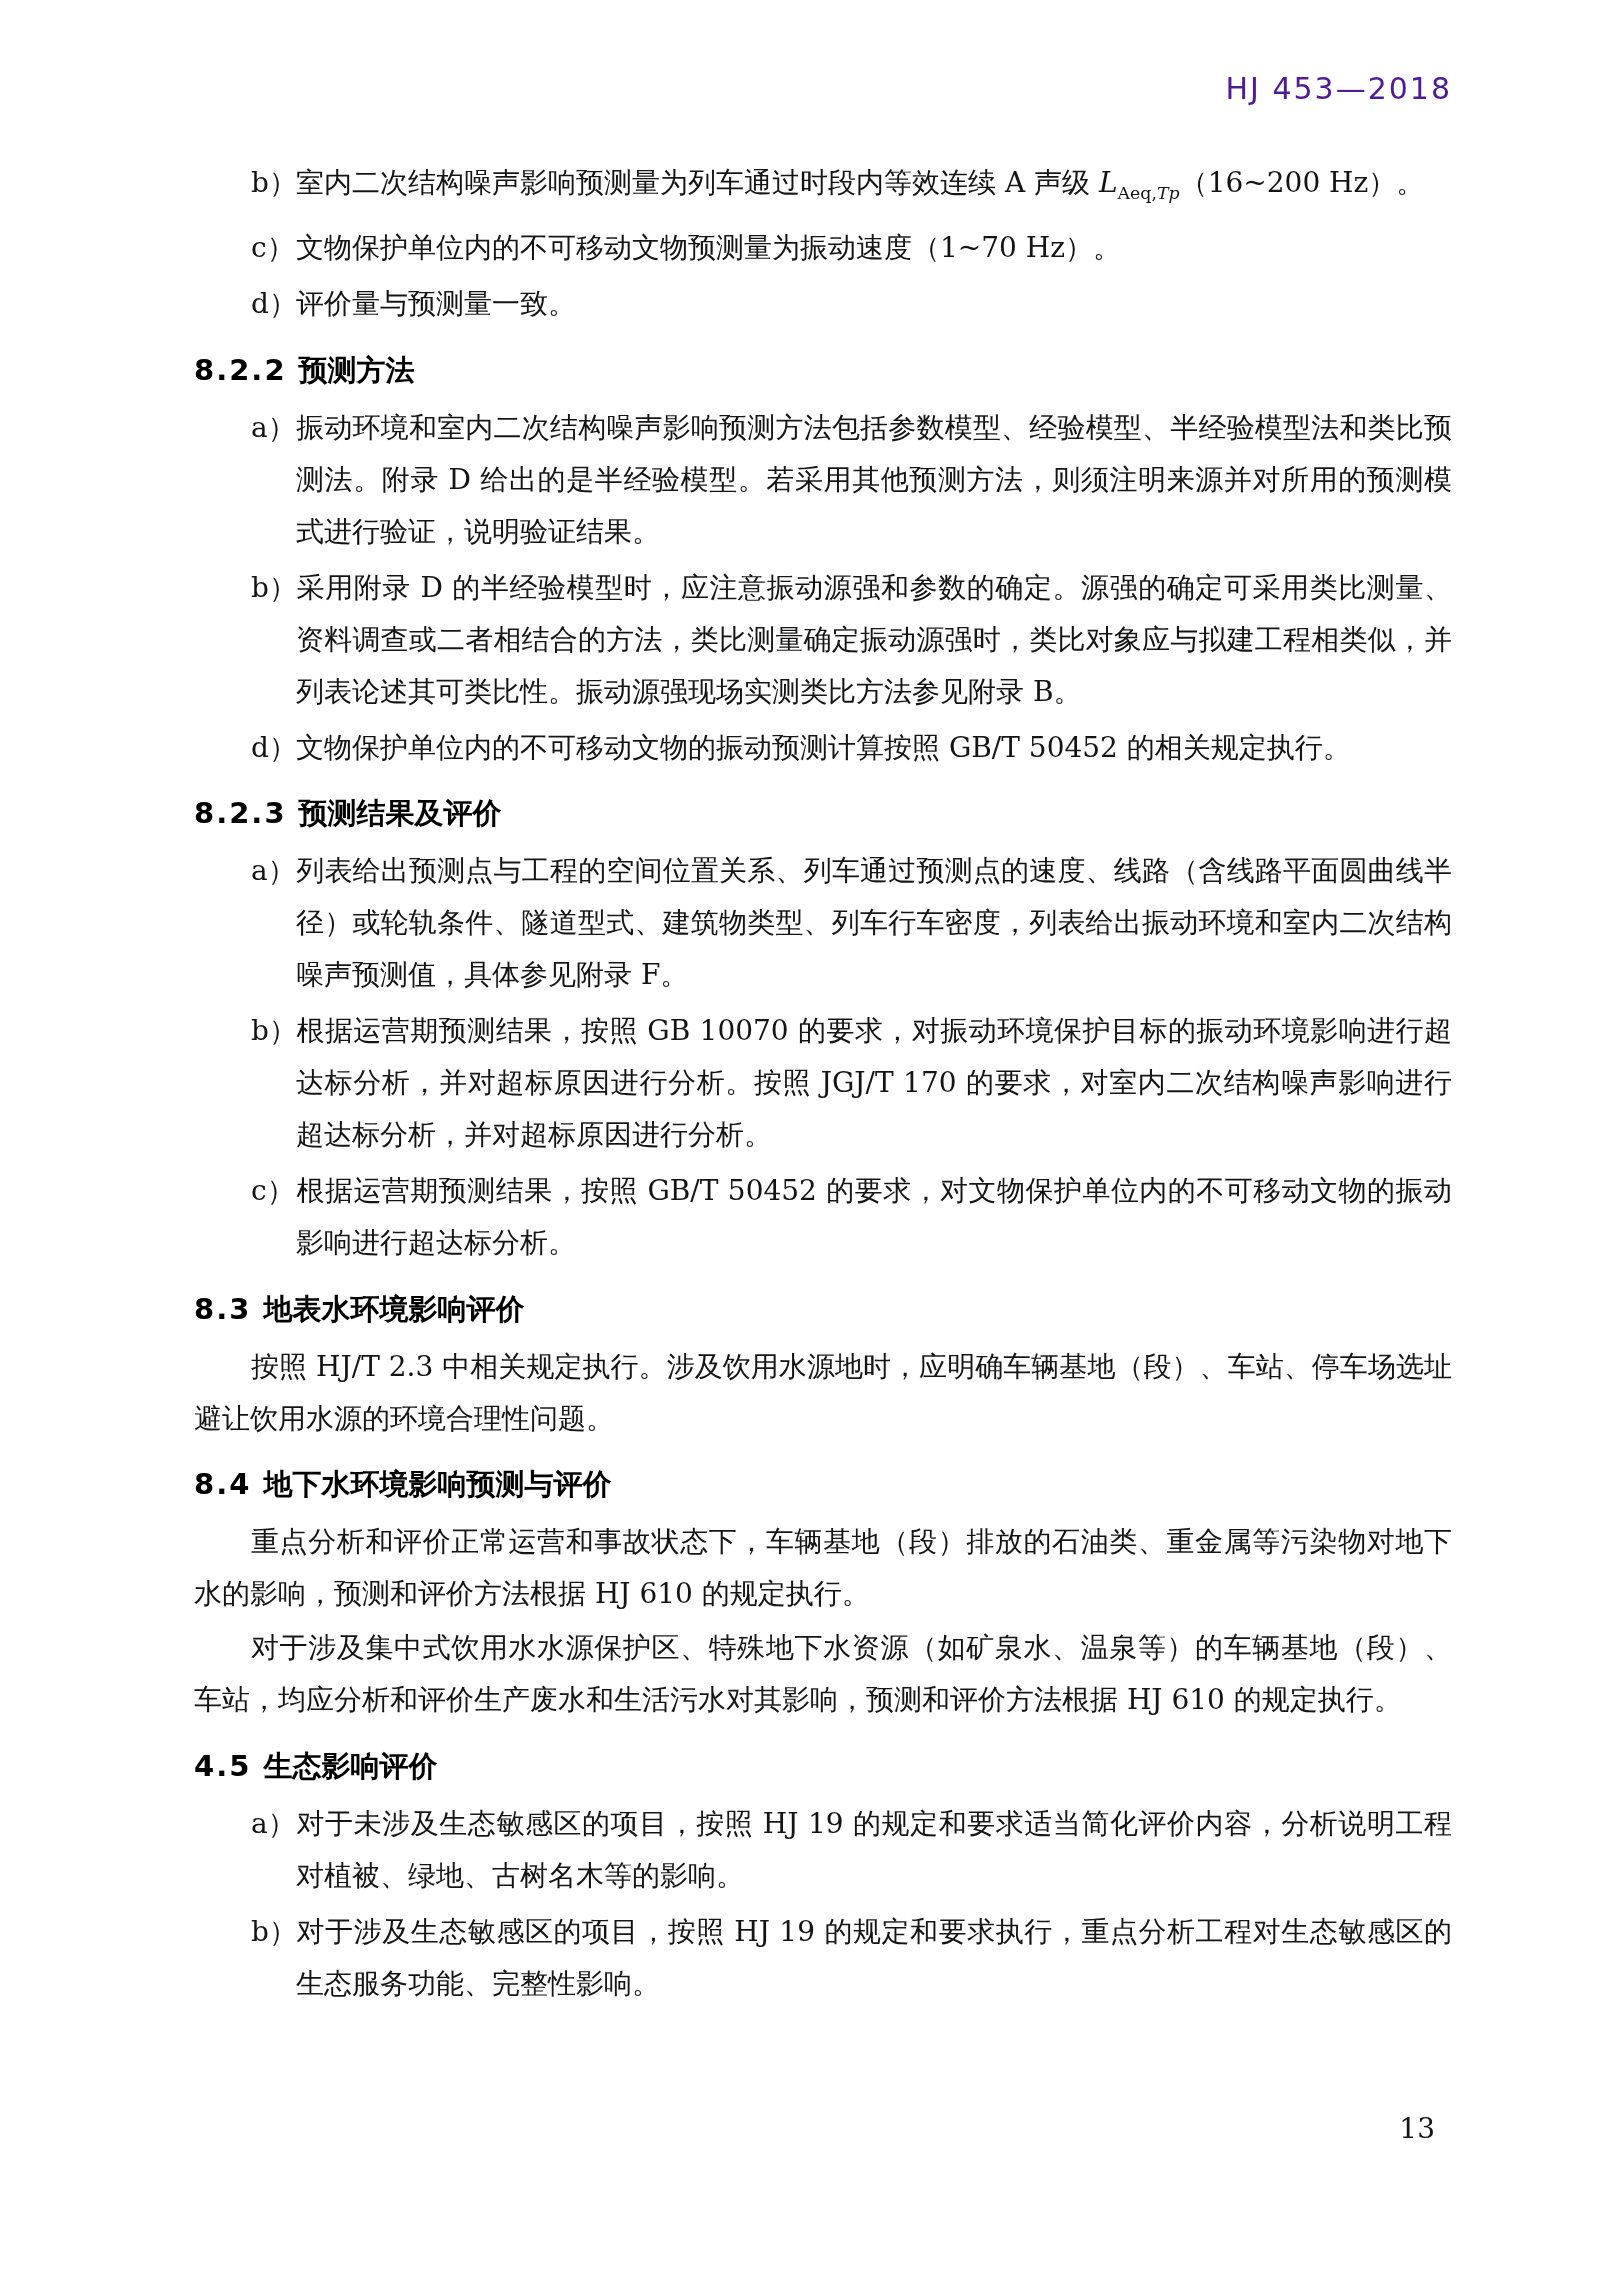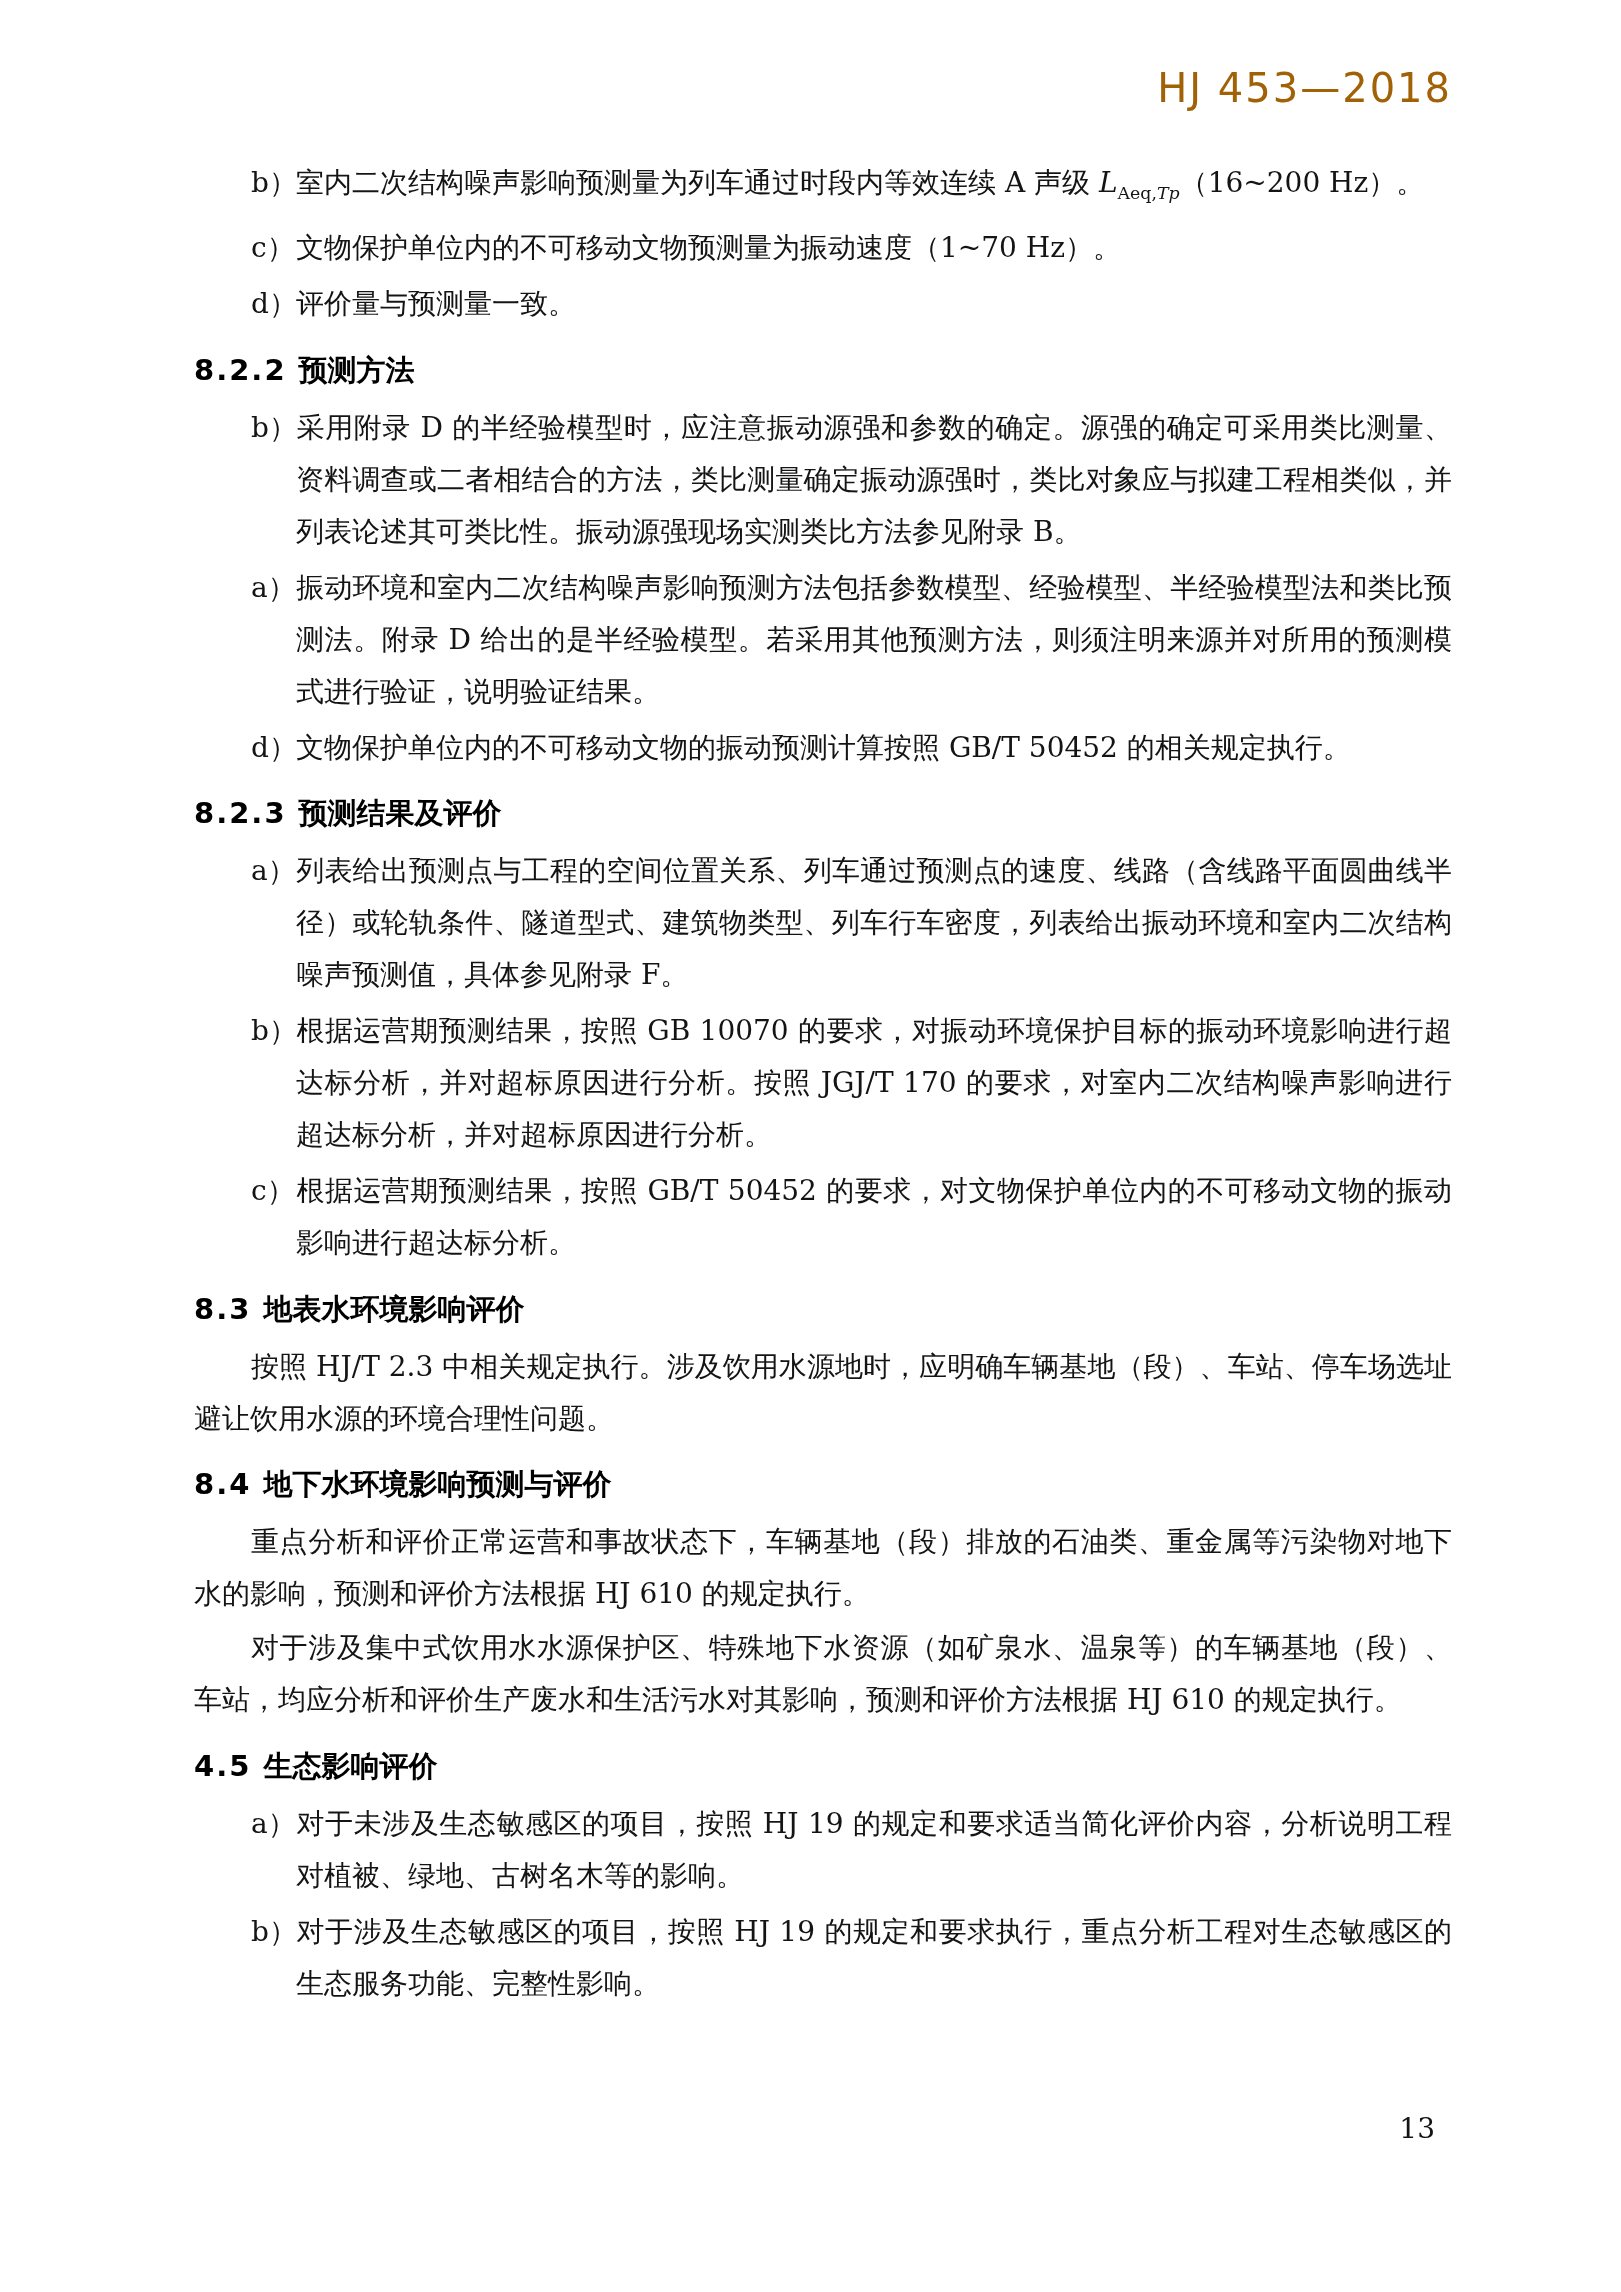--- a/index.html
+++ b/index.html
@@ -13,23 +13,23 @@
     color: #141414;
     font-family: "DejaVu Serif", "Liberation Serif", serif;
     overflow: hidden;
   }
   .content {
     padding: 71px 169px 0 194px;
   }
   .doc-header {
     text-align: right;
     font-family: "DejaVu Sans", "Liberation Sans", sans-serif;
-    font-size: 40px;
+    font-size: 30px;
     letter-spacing: 2px;
-    color: #a16207;
+    color: #4c1d95;
     line-height: 35px;
   }
   .body-text {
     margin-top: 51px;
     font-size: 28px;
     line-height: 52px;
     text-align: justify;
   }
   
   .li {
@@ -96,24 +96,24 @@
         <span class="marker">c）</span><span>文物保护单位内的不可移动文物预测量为振动速度（1~70 Hz）。</span>
       </div>
       <div class="li">
         <span class="marker">d）</span><span>评价量与预测量一致。</span>
       </div>
 
       <div class="sec-heading">
         <span class="sec-num">8.2.2</span><span>预测方法</span>
       </div>
       <div class="li">
-        <span class="marker">b）</span><span>采用附录 D 的半经验模型时，应注意振动源强和参数的确定。源强的确定可采用类比测量、资料调查或二者相结合的方法，类比测量确定振动源强时，类比对象应与拟建工程相类似，并列表论述其可类比性。振动源强现场实测类比方法参见附录 B。</span>
+        <span class="marker">a）</span><span>振动环境和室内二次结构噪声影响预测方法包括参数模型、经验模型、半经验模型法和类比预测法。附录 D 给出的是半经验模型。若采用其他预测方法，则须注明来源并对所用的预测模式进行验证，说明验证结果。</span>
       </div>
       <div class="li">
-        <span class="marker">a）</span><span>振动环境和室内二次结构噪声影响预测方法包括参数模型、经验模型、半经验模型法和类比预测法。附录 D 给出的是半经验模型。若采用其他预测方法，则须注明来源并对所用的预测模式进行验证，说明验证结果。</span>
+        <span class="marker">b）</span><span>采用附录 D 的半经验模型时，应注意振动源强和参数的确定。源强的确定可采用类比测量、资料调查或二者相结合的方法，类比测量确定振动源强时，类比对象应与拟建工程相类似，并列表论述其可类比性。振动源强现场实测类比方法参见附录 B。</span>
       </div>
       <div class="li">
         <span class="marker">d）</span><span>文物保护单位内的不可移动文物的振动预测计算按照 GB/T 50452 的相关规定执行。</span>
       </div>
 
       <div class="sec-heading">
         <span class="sec-num">8.2.3</span><span>预测结果及评价</span>
       </div>
       <div class="li">
         <span class="marker">a）</span><span>列表给出预测点与工程的空间位置关系、列车通过预测点的速度、线路（含线路平面圆曲线半径）或轮轨条件、隧道型式、建筑物类型、列车行车密度，列表给出振动环境和室内二次结构噪声预测值，具体参见附录 F。</span>

